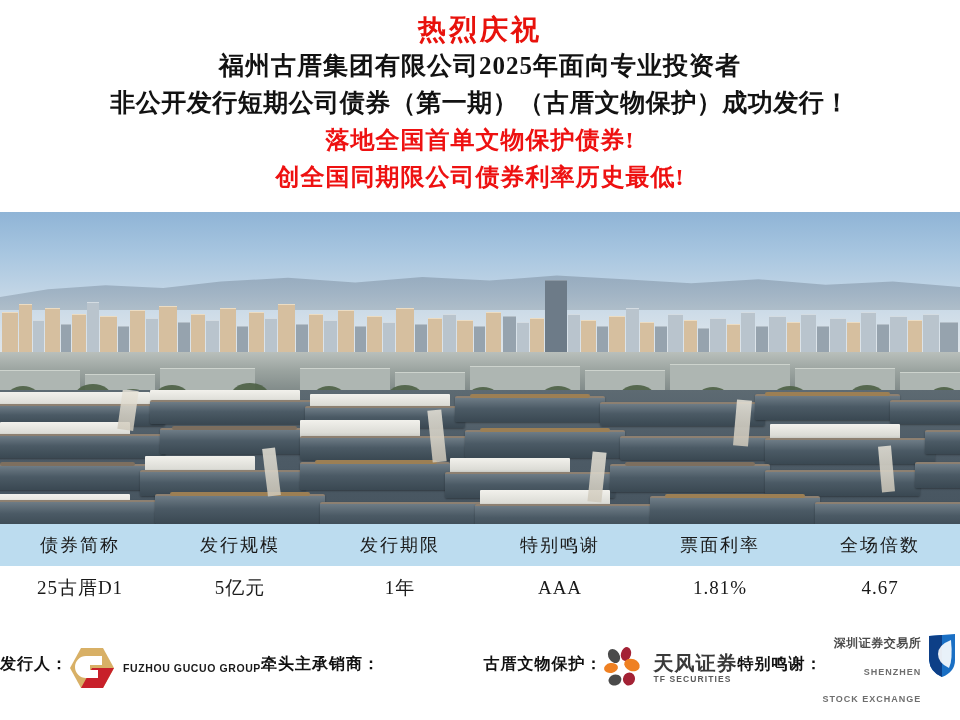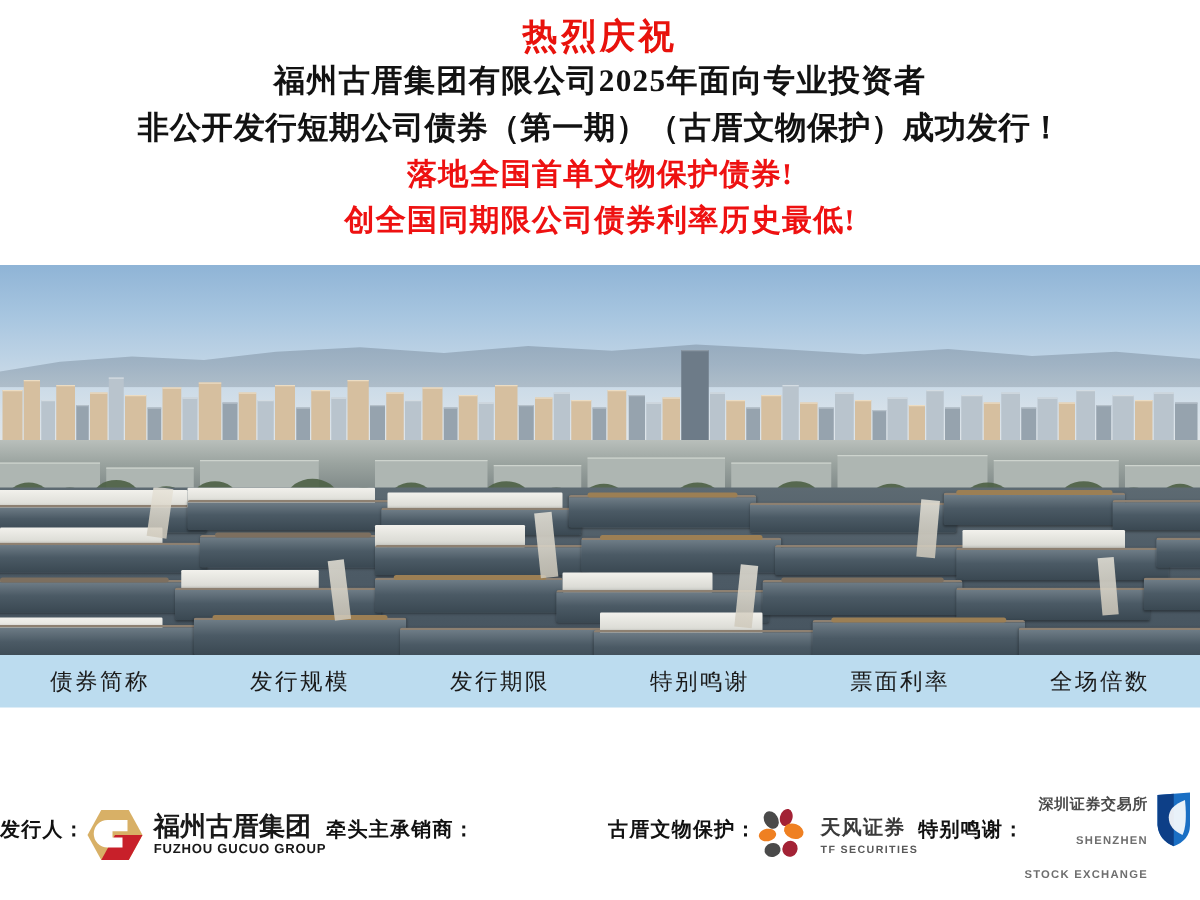--- a/index.html
+++ b/index.html
@@ -271,21 +271,21 @@
     letter-spacing: 0.2px; line-height: 12px; white-space: nowrap;
     border-top: 1.5px solid #17429b; padding-top: 1px; margin-top: 1px;
   }
 
   
   .tf-wrap { display: flex; align-items: center; gap: 7px; }
   .tf-mark { width: 44px; height: 42px; flex: none; }
   .tf-text { display: flex; flex-direction: column; align-items: flex-start; }
   .tf-cn {
     font-family: "Liberation Sans", sans-serif;
-    font-size: 16px; font-weight: bold; color: #3a3a3a;
+    font-size: 20px; font-weight: bold; color: #3a3a3a;
     letter-spacing: 1px; line-height: 22px; white-space: nowrap;
   }
   .tf-en {
     font-family: "Liberation Sans", sans-serif;
     font-size: 8.5px; font-weight: bold; color: #5a5a5a;
     letter-spacing: 1.1px; line-height: 11px; white-space: nowrap;
   }
 
   
   .szse-wrap { display: flex; align-items: flex-start; gap: 4px; }
@@ -492,35 +492,42 @@
 
   <div class="table">
     <div class="thead">
       <div class="th">债券简称</div>
       <div class="th">发行规模</div>
       <div class="th">发行期限</div>
       <div class="th">特别鸣谢</div>
       <div class="th">票面利率</div>
       <div class="th">全场倍数</div>
     </div>
+    <div class="tbody">
+      <div class="td">25古厝D1</div>
+      <div class="td">5亿元</div>
+      <div class="td">1年</div>
+      <div class="td">AAA</div>
+      <div class="td">1.81%</div>
+      <div class="td">4.67</div>
+    </div>
   </div>
 
   <div class="footer">
 
     <div class="fcol">
       <div class="frole">发行人：</div>
       <div class="flogo">
         <div class="gucuo-wrap">
           <svg class="gucuo-mark" viewBox="0 0 48 44">
             <path d="M13 2 L35 2 L46 22 L35 42 L13 42 L2 22 Z" fill="#d8b066"></path>
             <path d="M24 22 L46 22 L35 42 L13 42 Z" fill="#c8202a"></path>
             <path d="M34 10 L18 10 A11 11 0 0 0 18 32 L30 32 L30 24 L22 24 L22 19 L34 19 Z" fill="#ffffff"></path>
           </svg>
           <div class="gucuo-text">
-            <div class="gucuo-cn">福州古厝集团</div>
             <div class="gucuo-en">FUZHOU GUCUO GROUP</div>
           </div>
         </div>
       </div>
     </div>
 
     <div class="fcol">
       <div class="frole">牵头主承销商：</div>
     </div>
 

